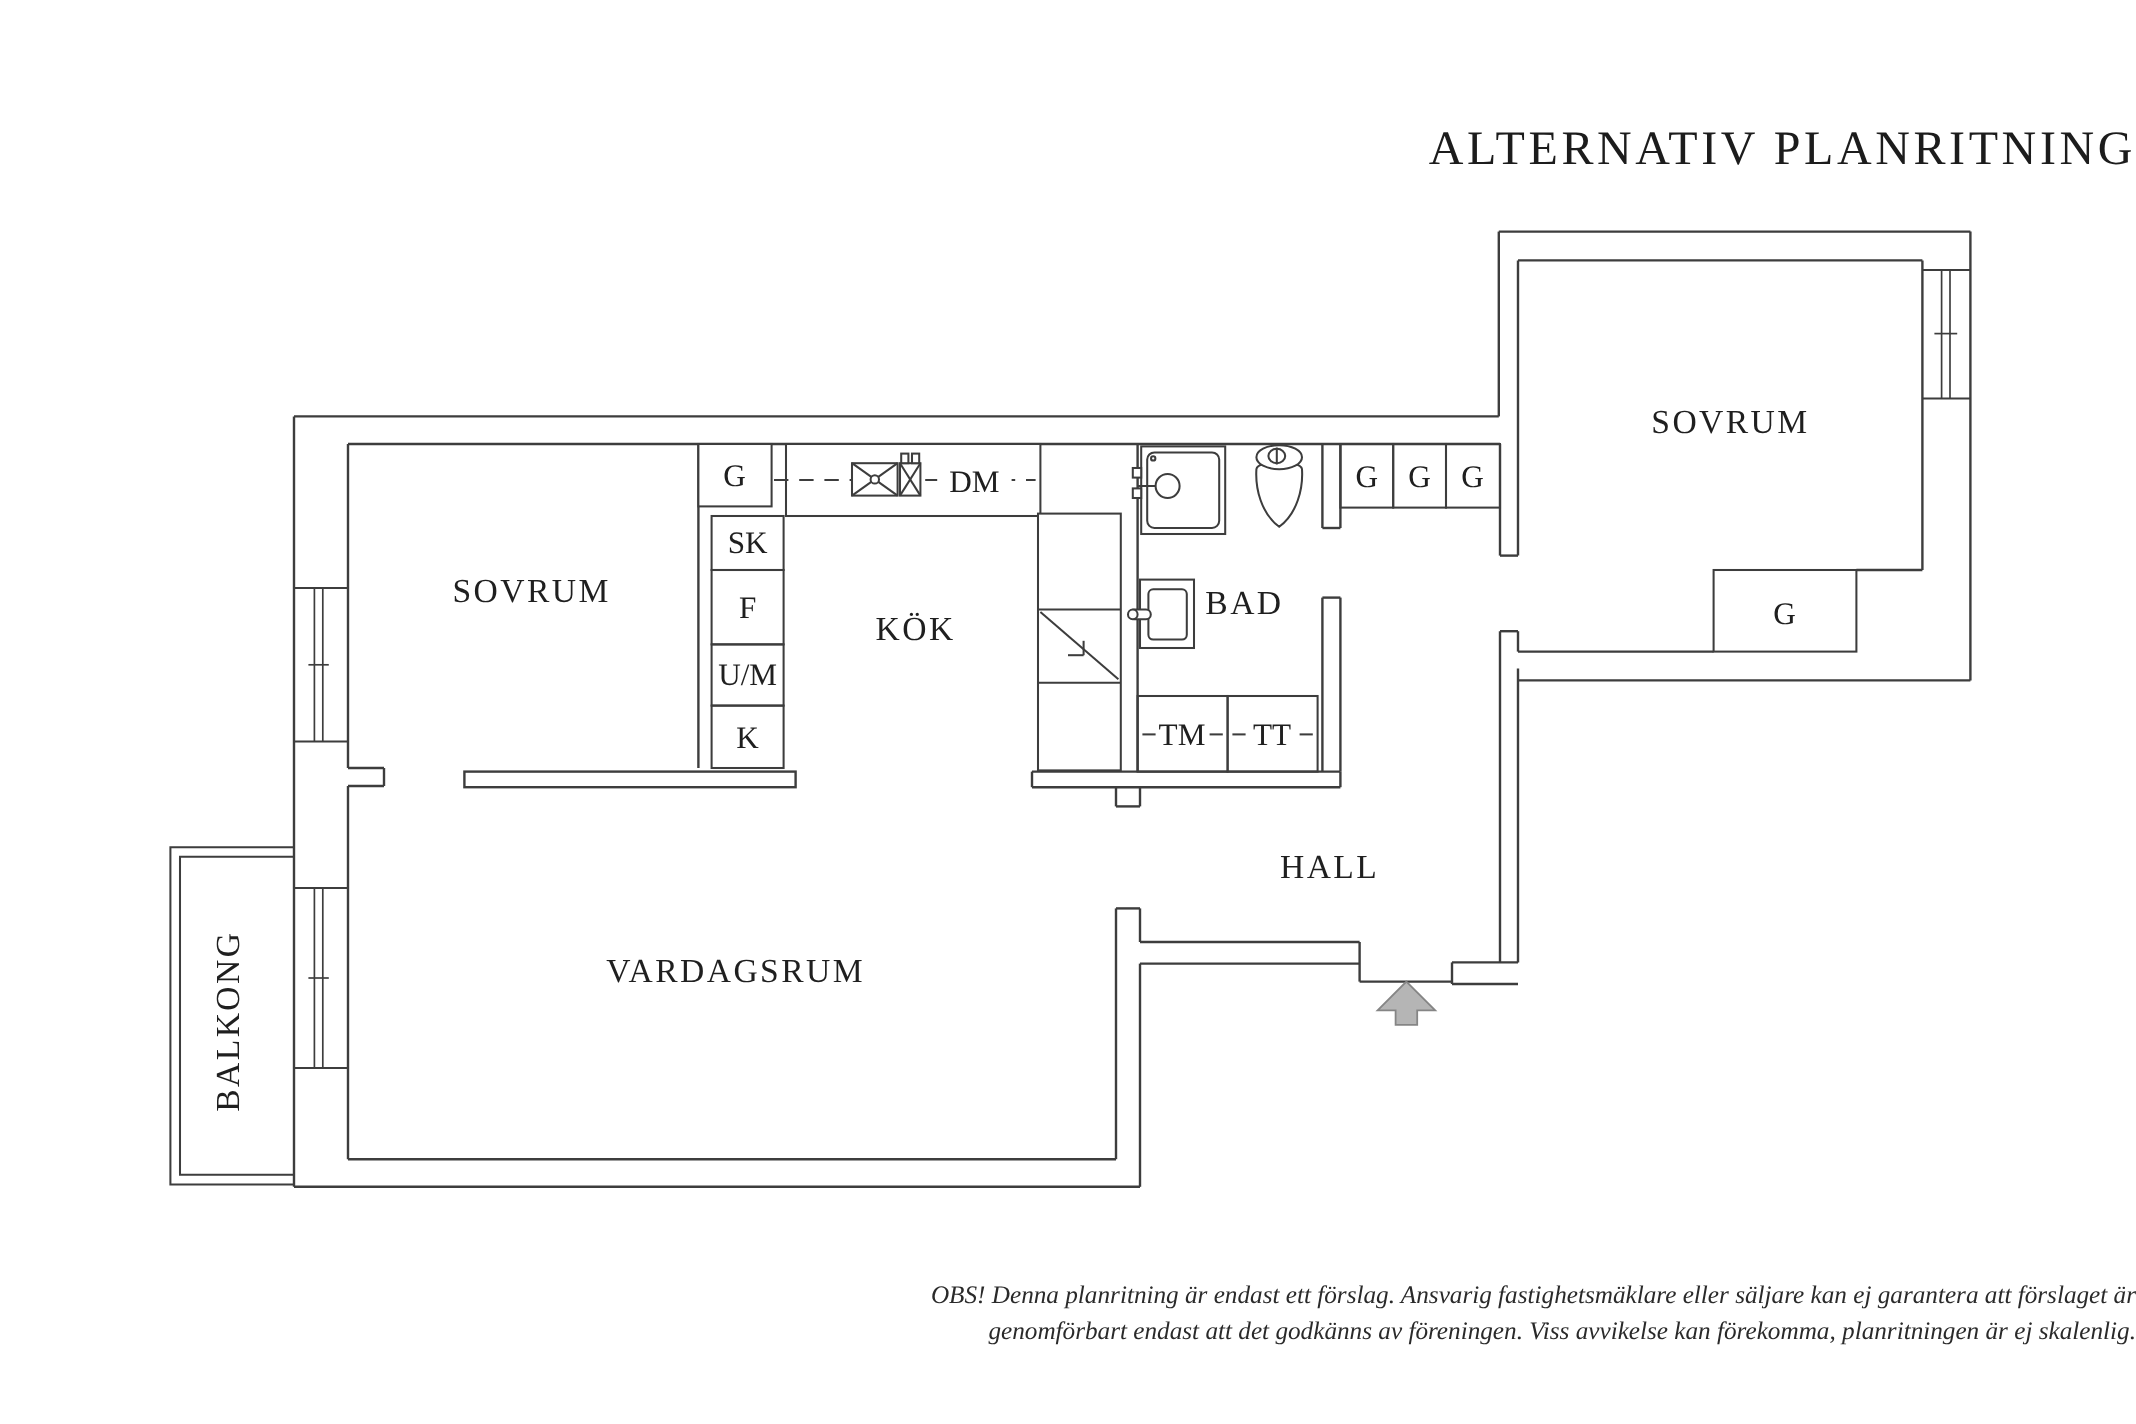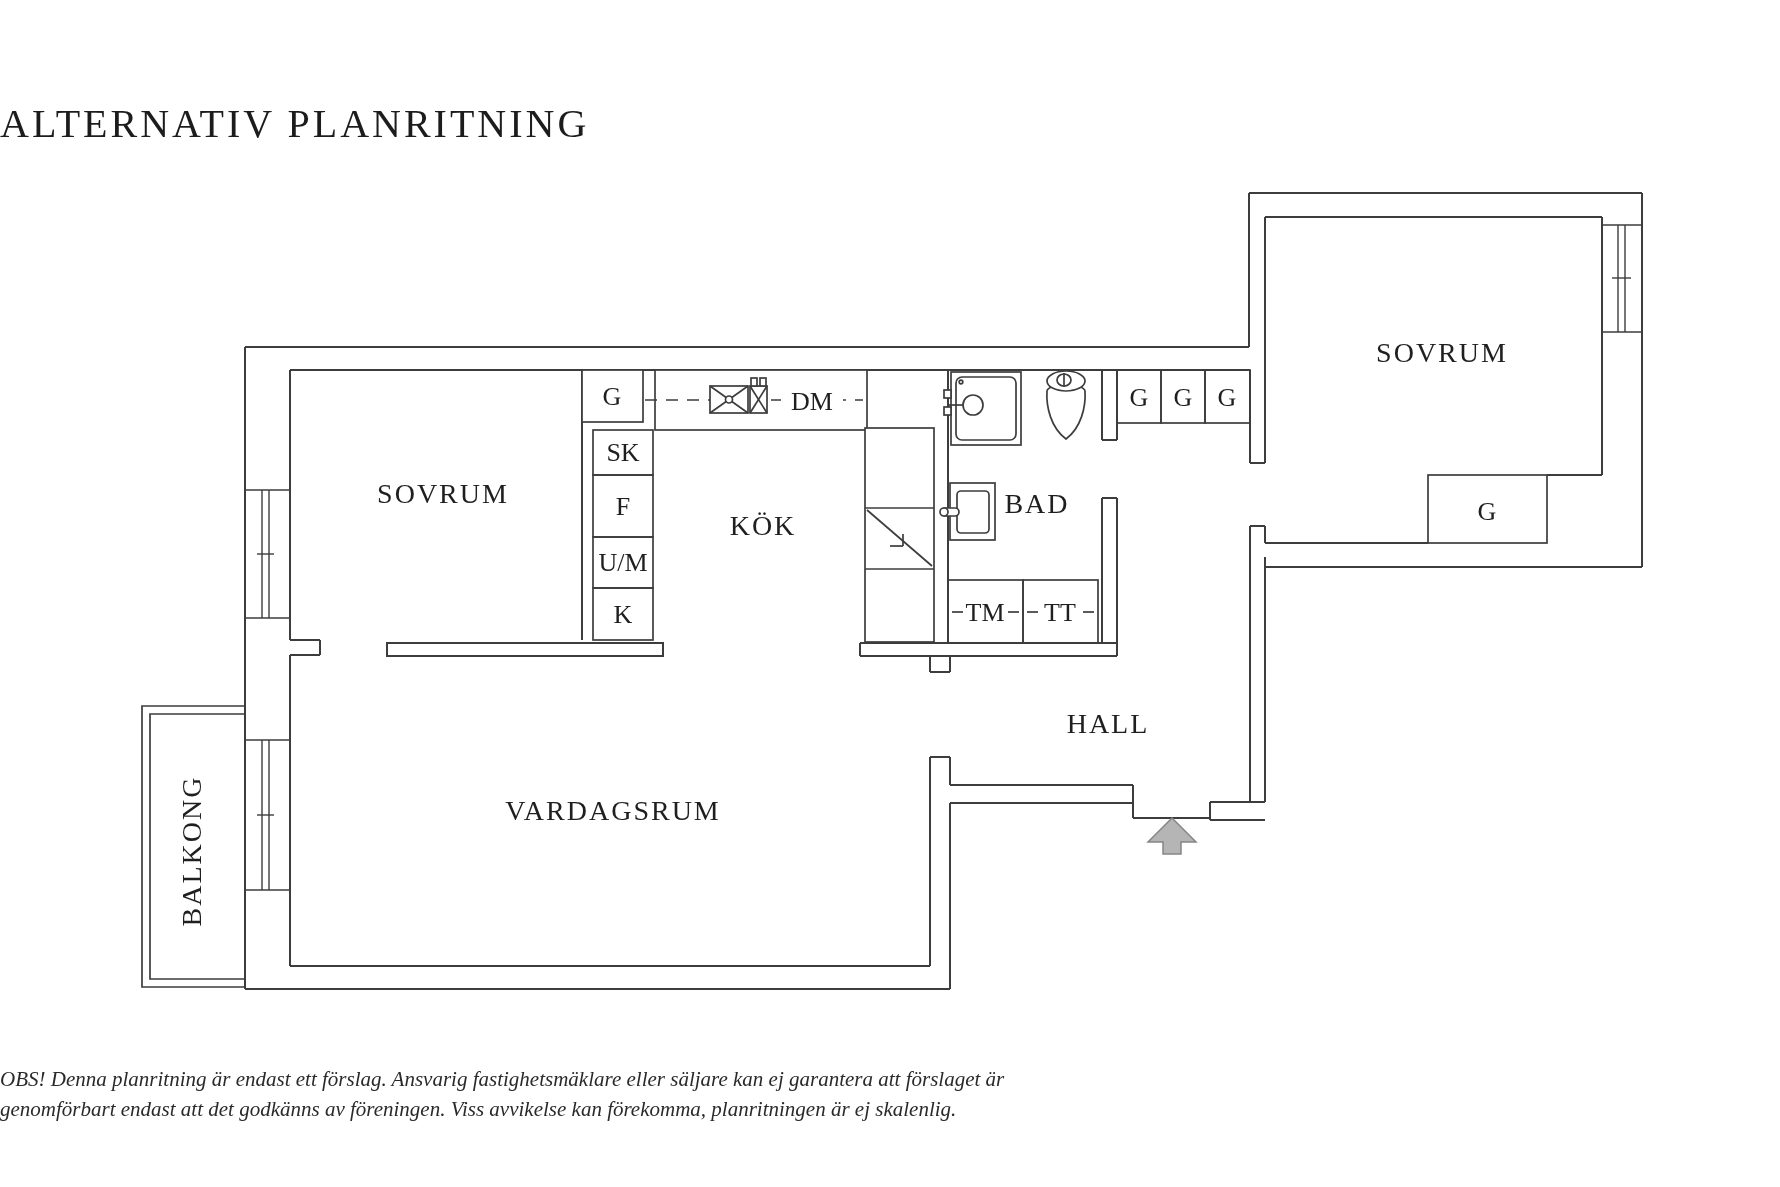--- a/index.html
+++ b/index.html
@@ -1,21 +1,21 @@
 <!DOCTYPE html>
 <html><head>
 <meta charset="utf-8">
 <style>
   html,body{margin:0;padding:0;background:#ffffff;}
   #stage{position:relative;width:1780px;height:1187px;background:#fff;overflow:hidden;
          font-family:"Liberation Serif", serif;color:#1f1f1f;}
-  #title{position:absolute;top:100px;left:0;width:1780px;text-align:left;
+  #title{position:absolute;top:100px;left:0;width:1780px;text-align:right;
          font-size:40px;letter-spacing:3px;color:#1c1c1c;}
   #plan-svg{position:absolute;top:0;left:0;}
-  #disclaimer{position:absolute;top:1064px;left:0;width:1780px;text-align:left;
+  #disclaimer{position:absolute;top:1064px;left:0;width:1780px;text-align:right;
               font-style:italic;font-size:21px;line-height:30px;color:#2a2a2a;}
   .wall{stroke:#3d3d3d;stroke-width:2;fill:none;}
   .thin{stroke:#3d3d3d;stroke-width:1.7;fill:none;}
   .fix{stroke:#3d3d3d;stroke-width:1.7;fill:#ffffff;}
   .glass{stroke:#3d3d3d;stroke-width:1.4;fill:none;}
   .dash{stroke:#3d3d3d;stroke-width:1.7;fill:none;stroke-dasharray:12 9;}
   .dseg{stroke:#3d3d3d;stroke-width:1.7;fill:none;}
   .lbl{fill:#1f1f1f;font-family:"Liberation Serif",serif;font-size:28px;letter-spacing:2px;
        text-anchor:middle;}
   .sm{fill:#1f1f1f;font-family:"Liberation Serif",serif;font-size:26px;text-anchor:middle;}

